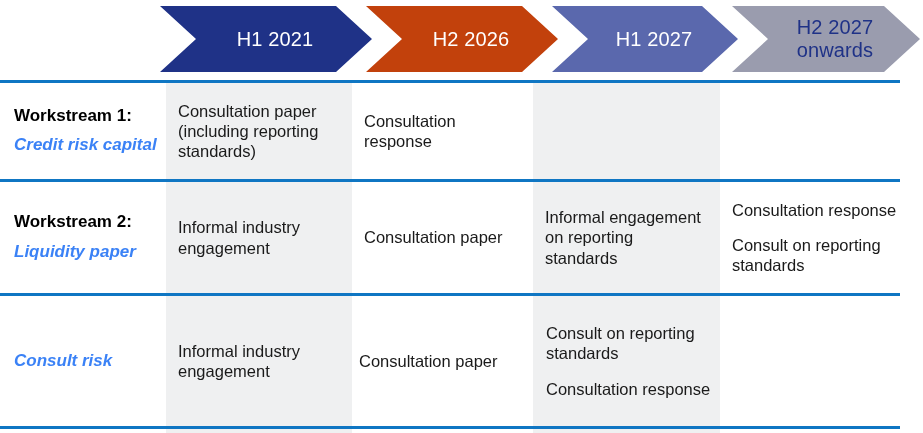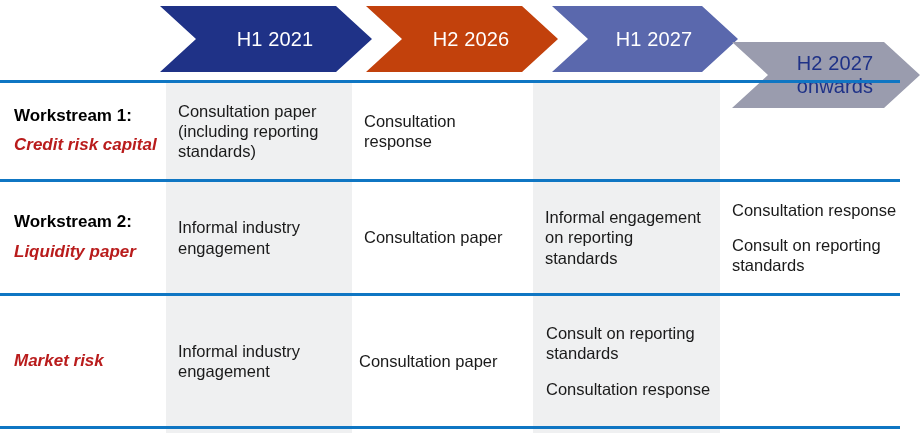--- a/index.html
+++ b/index.html
@@ -66,21 +66,20 @@
     background: #5a68ad;
     -webkit-clip-path: polygon(0 0, calc(100% - 36px) 0, 100% 50%, calc(100% - 36px) 100%, 0 100%, 36px 50%);
     clip-path: polygon(0 0, calc(100% - 36px) 0, 100% 50%, calc(100% - 36px) 100%, 0 100%, 36px 50%);
   }
   .arrow-4 {
     left: 732px;
     width: 188px;
     background: #9a9cae;
     -webkit-clip-path: polygon(0 0, calc(100% - 36px) 0, 100% 50%, calc(100% - 36px) 100%, 0 100%, 36px 50%);
     clip-path: polygon(0 0, calc(100% - 36px) 0, 100% 50%, calc(100% - 36px) 100%, 0 100%, 36px 50%);
-    margin-top: 36px;
   }
   .label-light { color: #ffffff; }
   .label-dark  { color: #1f3287; }
 
   
   .grid {
     position: absolute;
     left: 0;
     top: 76px;
     width: 923px;
@@ -142,21 +141,21 @@
     font-size: 17px;
     font-weight: bold;
     color: #000000;
     line-height: 1.2;
     margin-bottom: 9px;
   }
   .ws-sub {
     font-size: 17px;
     font-weight: bold;
     font-style: italic;
-    color: #b91c1c;
+    color: #3b82f6;
     line-height: 1.22;
   }
   .cell-text {
     font-size: 16.5px;
     color: #1a1a1a;
     line-height: 1.22;
   }
   .cell-text + .cell-text {
     margin-top: 15px;
   }
@@ -222,21 +221,21 @@
         <div class="cell-text">Informal engagement on reporting standards</div>
       </div>
       <div class="cell cell-c4">
         <div class="cell-text">Consultation response</div>
         <div class="cell-text">Consult on reporting standards</div>
       </div>
     </div>
 
     <div class="row row-3">
       <div class="cell cell-label">
-        <div class="ws-sub">Market risk</div>
+        <div class="ws-sub">Consult risk</div>
       </div>
       <div class="cell cell-c2">
         <div class="cell-text">Informal industry engagement</div>
       </div>
       <div class="cell cell-c3">
         <div class="cell-text">Consultation paper</div>
       </div>
       <div class="cell cell-c4">
         <div class="cell-text">Consult on reporting standards</div>
         <div class="cell-text">Consultation response</div>

